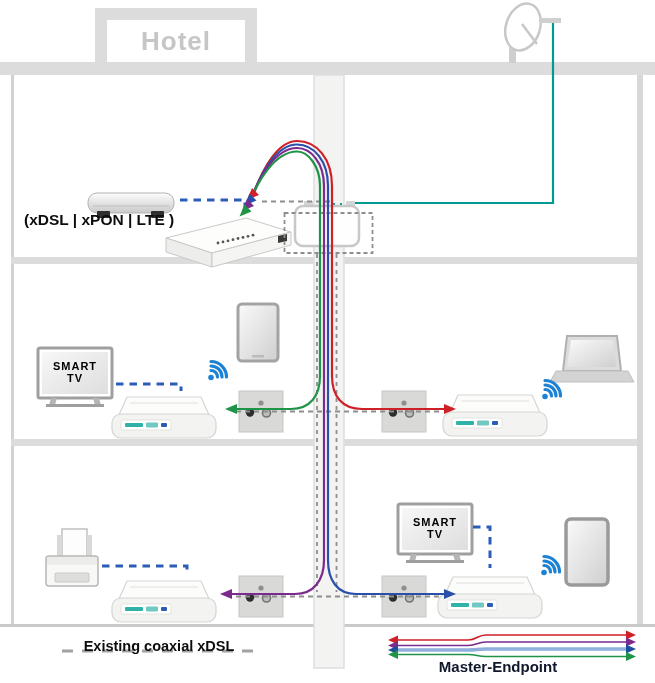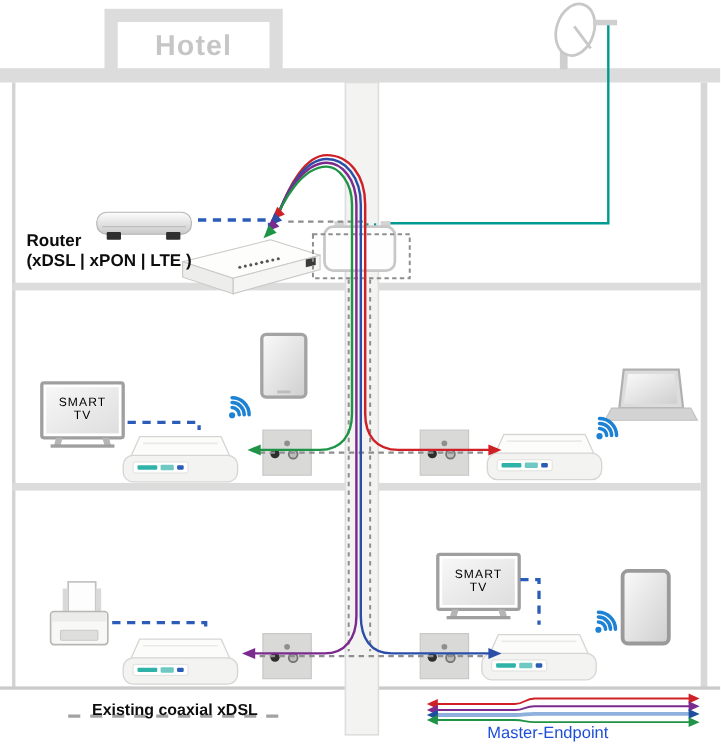--- a/index.html
+++ b/index.html
@@ -9,28 +9,28 @@
   .abs{position:absolute;}
   
   .hotel-sign{left:95px;top:8px;width:162px;height:57px;background:#dcdcdc;}
   .hotel-sign .inner{position:absolute;left:12px;top:12px;right:12px;bottom:3px;background:#ffffff;
         display:flex;align-items:center;justify-content:center;}
   .hotel-sign .txt{color:#c6c6c6;font-weight:bold;font-size:26px;letter-spacing:1px;}
   
   .router-label{left:24px;top:211px;width:190px;color:#0d0d0d;font-weight:bold;
         font-size:15.5px;line-height:18px;}
   
-  .tv-label{color:#000;font-weight:normal;font-size:11px;line-height:12px;text-align:center;letter-spacing:1px;}
+  .tv-label{color:#000;font-weight:bold;font-size:11px;line-height:12px;text-align:center;letter-spacing:1px;}
   .tv-label-1{left:43px;top:360px;width:64px;}
   .tv-label-2{left:403px;top:516px;width:64px;}
   
   .legend-coax{left:50px;top:630px;width:218px;text-align:center;color:#0d0d0d;
         font-weight:bold;font-size:14.5px;line-height:17px;}
-  .legend-master{left:418px;top:658px;width:160px;text-align:center;color:#1d4ed8;
-        font-weight:normal;font-size:15px;}
+  .legend-master{left:418px;top:658px;width:160px;text-align:center;color:#0f172a;
+        font-weight:bold;font-size:15px;}
 </style>
 </head>
 <body>
 
 <div class="scene">
 
 <svg width="655" height="683" viewBox="0 0 655 683">
   <defs>
     <linearGradient id="screenGrad" x1="0" y1="0" x2="1" y2="1">
       <stop offset="0" stop-color="#fafafa"></stop>
@@ -231,21 +231,20 @@
   </g>
 </svg>
 
 <div class="abs hotel-sign">
   <div class="inner">
     <span class="txt">Hotel</span>
   </div>
 </div>
 
 <div class="abs router-label">
-  <div>Router</div>
   <div>(xDSL | xPON | LTE )</div>
 </div>
 
 <div class="abs tv-label tv-label-1">
   <div>SMART</div>
   <div>TV</div>
 </div>
 
 <div class="abs tv-label tv-label-2">
   <div>SMART</div>

